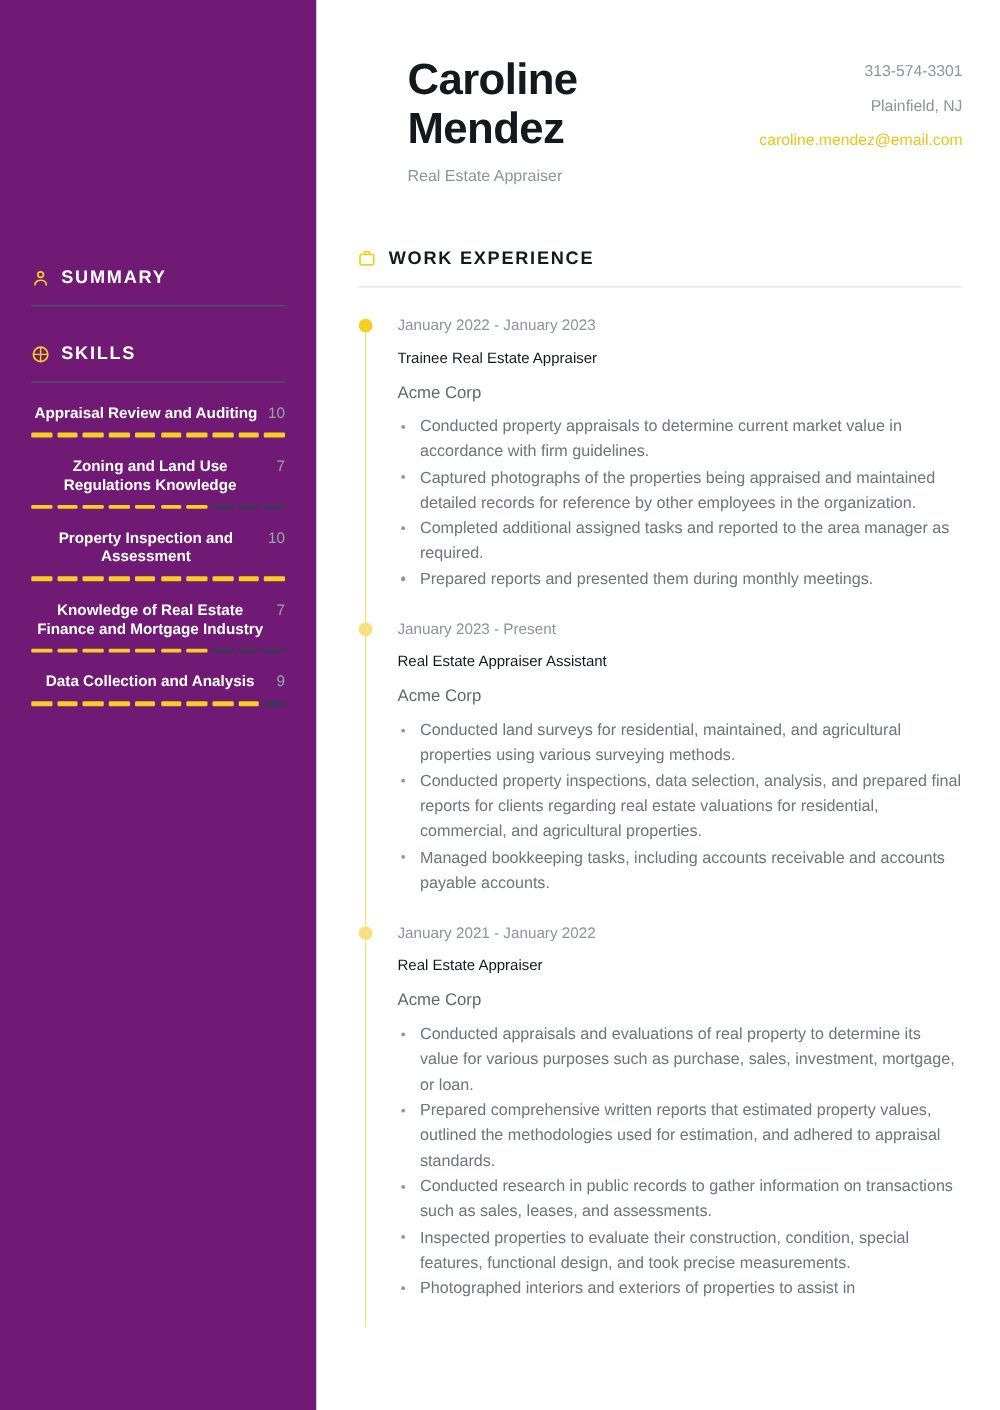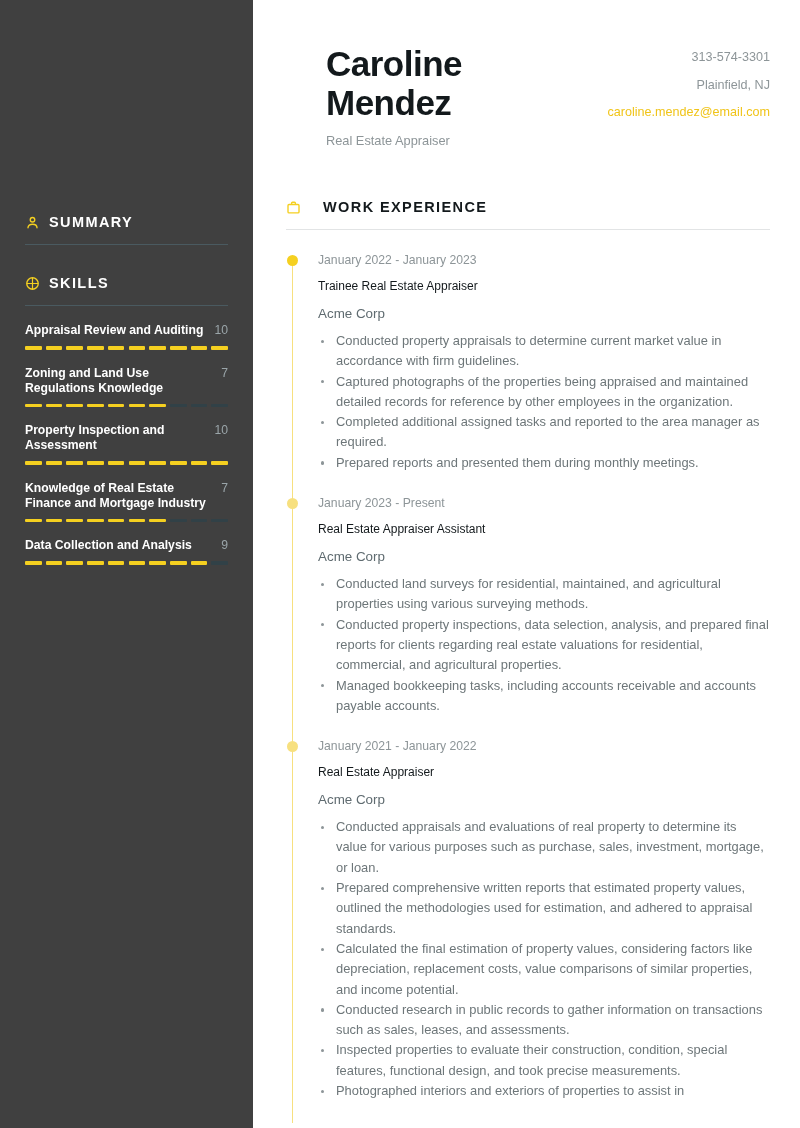--- a/index.html
+++ b/index.html
@@ -18,23 +18,24 @@
     height: 1128px;
     display: flex;
     background: #ffffff;
     overflow: hidden;
   }
 
   
   .sidebar {
     width: 253px;
     min-width: 253px;
-    background: #404040;
+    background: #701a75;
     padding: 0 25px;
     position: relative;
+    text-align: center;
   }
   .sidebar-inner { padding-top: 214px; }
 
   .side-section { margin-bottom: 30px; }
 
   .side-head {
     display: flex;
     align-items: center;
     gap: 9px;
     padding-bottom: 14px;
@@ -123,22 +124,22 @@
     font-size: 12.6px;
     color: #8d9598;
     margin-bottom: 12.5px;
     line-height: 15px;
   }
   .contact .email { color: #f0c419; }
 
   .main-section { margin-top: 51px; }
   .main-head {
     display: flex;
-    align-items: flex-end;
-    gap: 22px;
+    align-items: flex-start;
+    gap: 10px;
     padding-bottom: 14px;
   }
   .main-head-title {
     color: #13191c;
     font-size: 14.5px;
     font-weight: 700;
     letter-spacing: 1.4px;
   }
   .main-rule { height: 1px; background: #e2e4e5; }
 
@@ -395,21 +396,20 @@
     </div>
           <div class="job">
       <span class="job-line"></span>
       <span class="job-dot"></span>
       <div class="job-date">January 2021 - January 2022</div>
       <div class="job-title">Real Estate Appraiser</div>
       <div class="job-company">Acme Corp</div>
       <ul class="job-bullets">
               <li>Conducted appraisals and evaluations of real property to determine its value for various purposes such as purchase, sales, investment, mortgage, or loan.</li>
               <li>Prepared comprehensive written reports that estimated property values, outlined the methodologies used for estimation, and adhered to appraisal standards.</li>
-              <li>Calculated the final estimation of property values, considering factors like depreciation, replacement costs, value comparisons of similar properties, and income potential.</li>
               <li>Conducted research in public records to gather information on transactions such as sales, leases, and assessments.</li>
               <li>Inspected properties to evaluate their construction, condition, special features, functional design, and took precise measurements.</li>
               <li>Photographed interiors and exteriors of properties to assist in</li>
             </ul>
     </div>
         </div>
     </section>
 
   </main>
 </div>

